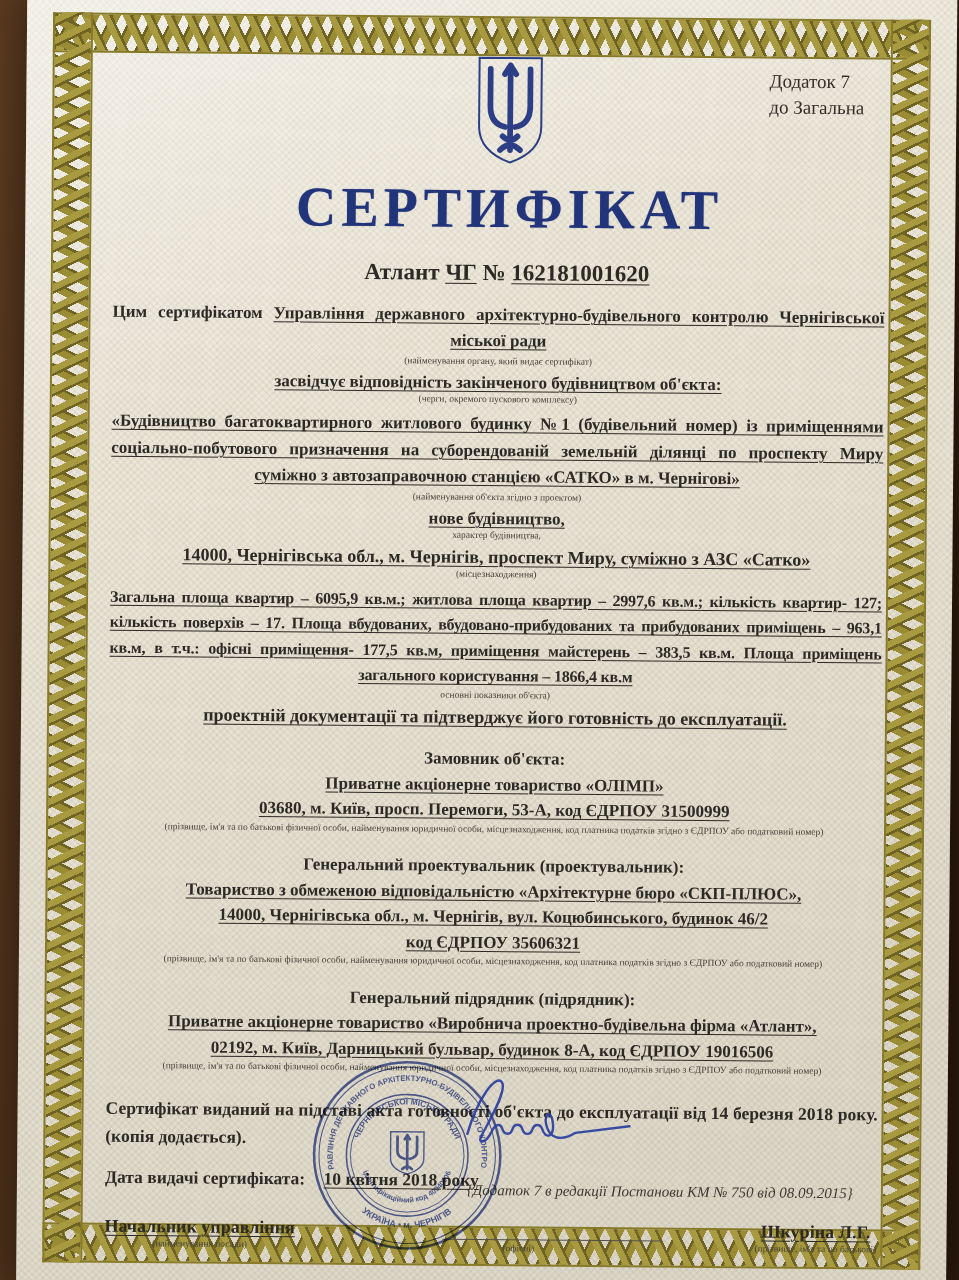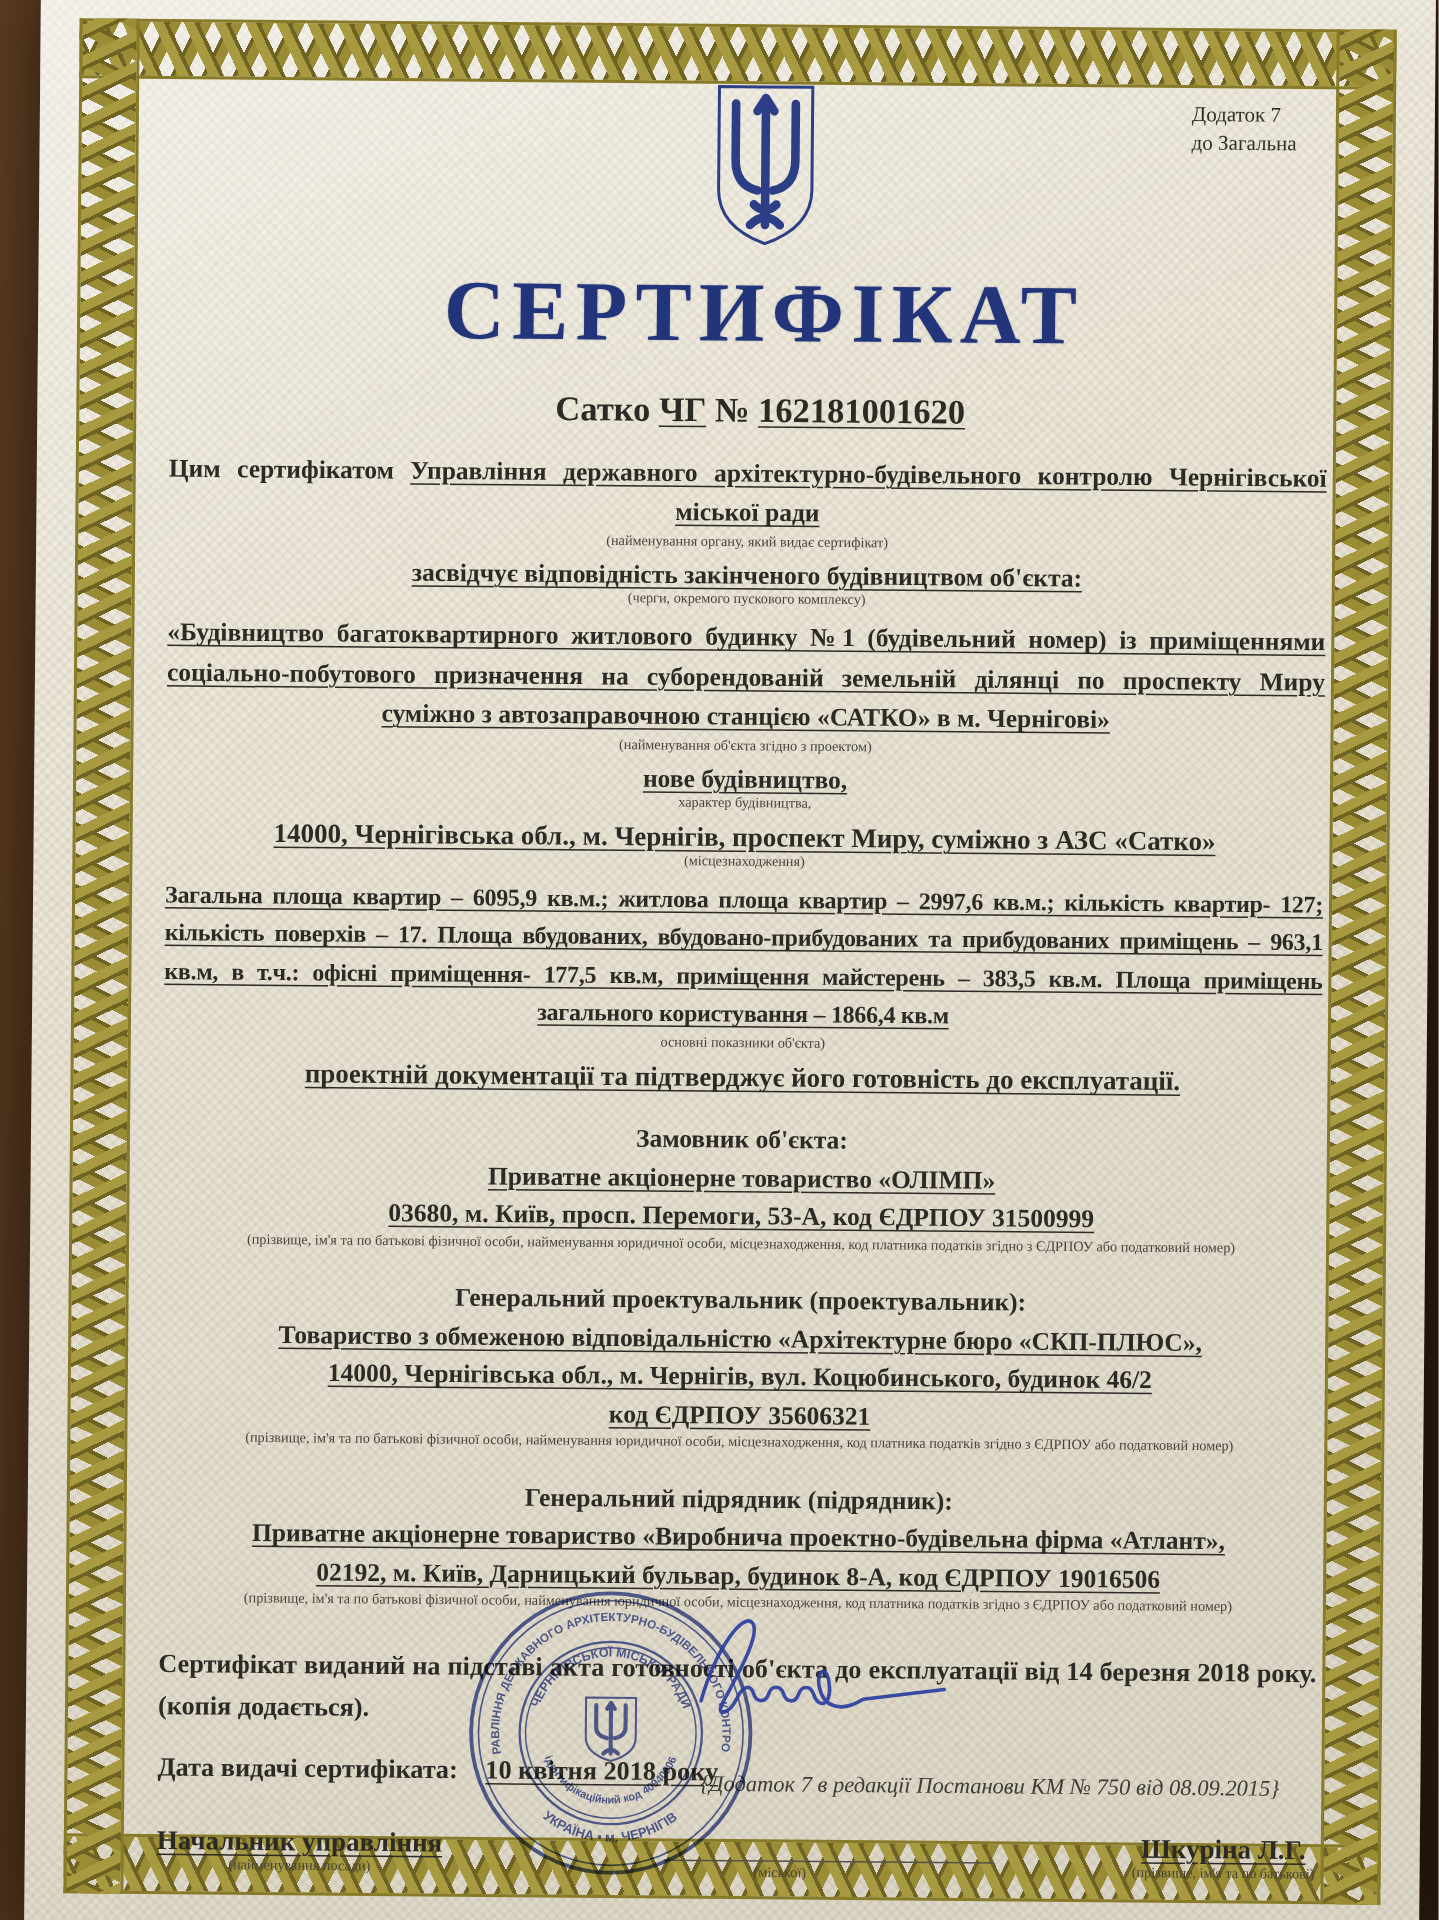--- a/index.html
+++ b/index.html
@@ -27,21 +27,21 @@
     border-left:2.5px solid #877a28;border-right:2.5px solid #877a28;
     background:
       repeating-linear-gradient(154deg,rgba(0,0,0,0) 0 4px,#a79a41 4px 10.5px,#6e6322 10.5px 13px,rgba(0,0,0,0) 13px 18.5px),
       repeating-linear-gradient(26deg,rgba(0,0,0,0) 0 4px,#998c35 4px 10.5px,#6e6322 10.5px 13px,rgba(0,0,0,0) 13px 18.5px);}
   .b-top{top:0}.b-bottom{bottom:0}.b-left{left:0}.b-right{right:0}
 
   .content{position:relative;padding:64px 70px 0 88px;color:#2c2a24;}
   .u{text-decoration:underline;text-underline-offset:3px;text-decoration-thickness:1.3px;}
   .caption{font-size:9.5px;font-weight:normal;color:#47433a;text-align:center;line-height:1.2;margin:1px auto 0;}
 
-  .annotation{position:absolute;right:92px;top:76px;font-size:14px;line-height:1.35;color:#332f28;text-align:left;}
+  .annotation{position:absolute;right:92px;top:76px;font-size:19px;line-height:1.35;color:#332f28;text-align:left;}
 
   .emblem-wrap{text-align:center;transform:translateX(10px);}
   .title{margin-top:6px;text-align:center;font-size:56px;font-weight:bold;letter-spacing:5px;
     color:#23357a;transform:translateX(10px);text-shadow:0 0 1px rgba(35,53,122,.5);}
   .series{margin-top:20px;text-align:center;font-size:23px;font-weight:bold;color:#2c2a24;transform:translateX(8px);}
 
   .p-main{font-size:17px;font-weight:bold;line-height:1.55;text-align:justify;text-align-last:center;margin:0;}
   .p-center{font-size:17px;font-weight:bold;text-align:center;margin:0;}
   .mt6{margin-top:6px}.mt16{margin-top:16px}
 
@@ -97,21 +97,21 @@
           <path d="M30,58 V77"></path>
           <path d="M22,77 Q30,69 38,77"></path>
           <path d="M24,66 Q30,72 36,66"></path>
         </g>
       </svg>
     </div>
 
     <div class="title">СЕРТИФІКАТ</div>
 
     <div class="series">
-      <span>Сатко</span>
+      <span>Атлант</span>
       <span class="u">ЧГ</span>
       <span>№</span>
       <span class="u">162181001620</span>
     </div>
 
     <p class="p-main mt16">
       <span>Цим сертифікатом</span>
       <span class="u">Управління державного архітектурно-будівельного контролю Чернігівської міської ради</span>
     </p>
     <div class="caption">(найменування органу, який видає сертифікат)</div>
@@ -161,21 +161,21 @@
       <span>Дата видачі сертифіката:</span>
       <span class="u val">10 квітня 2018 року</span>
     </div>
 
     <div class="footer-row">
       <div class="position-block">
         <div class="line u">Начальник управління</div>
         <div class="caption">(найменування посади)</div>
       </div>
       <div class="sign-line"></div>
-      <div class="sign-caption caption">(міської)</div>
+      <div class="sign-caption caption">(офісні)</div>
       <div class="name-block">
         <div class="line u">Шкуріна Л.Г.</div>
         <div class="caption">(прізвище, ім'я та по батькові)</div>
       </div>
     </div>
   </div>
 
   <div class="footnote">{Додаток 7 в редакції Постанови КМ № 750 від 08.09.2015}</div>
 
   <svg class="stamp" viewBox="0 0 200 200">

